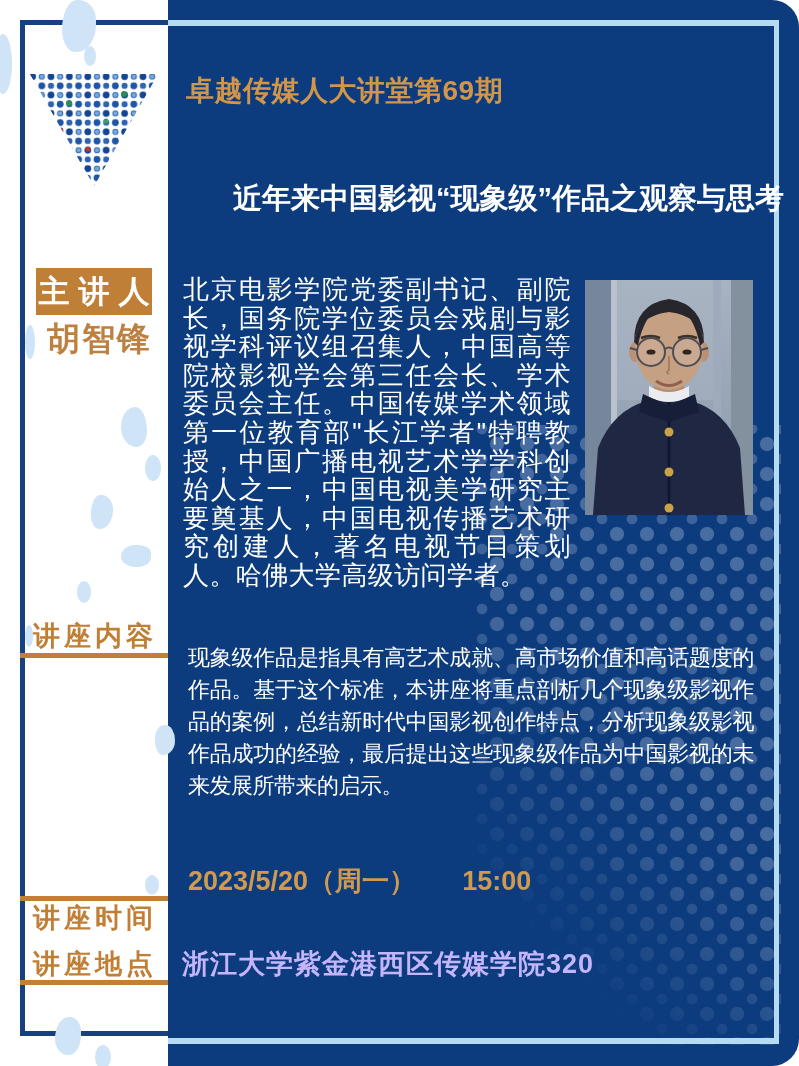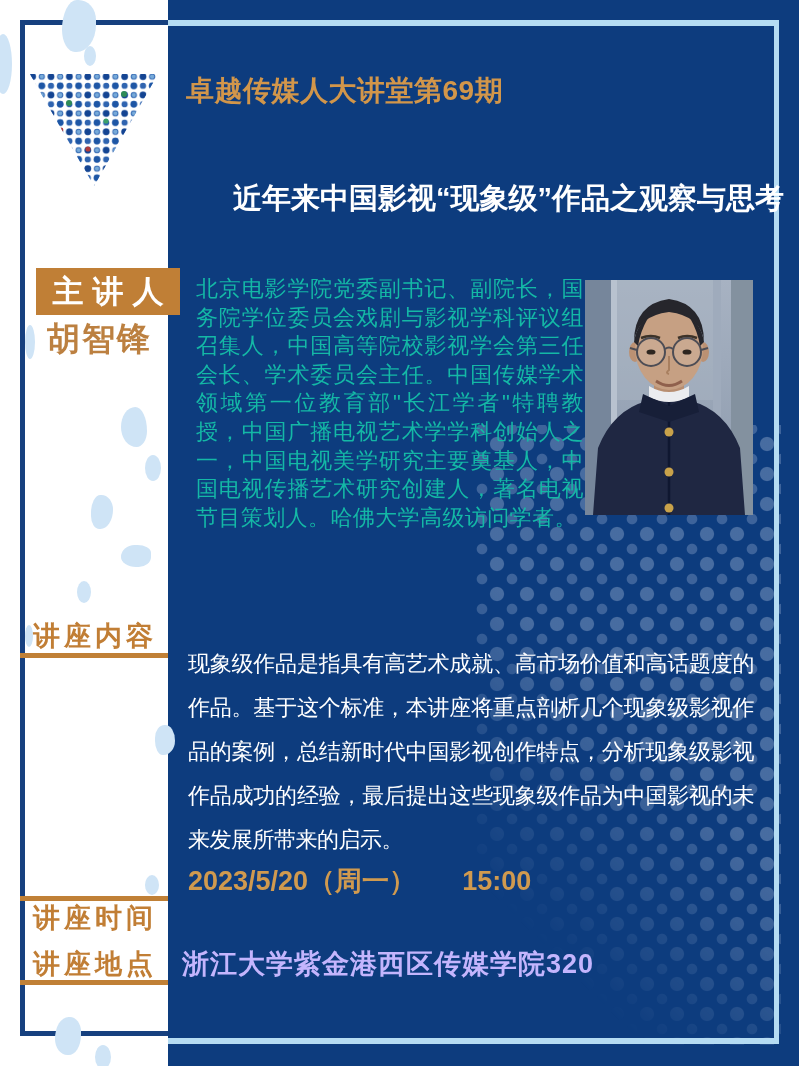--- a/index.html
+++ b/index.html
@@ -1,20 +1,20 @@
 <!DOCTYPE html>
 <html><head>
 <meta charset="utf-8">
 <style>
   * { margin:0; padding:0; box-sizing:border-box; }
   html,body { background:#ffffff; }
   body { font-family:"Liberation Sans","DejaVu Sans",sans-serif; }
   .poster {
     position:relative; width:799px; height:1066px;
-    background:#ffffff; overflow:hidden;
+    background:#ffffff; overflow:hidden;border-radius:27px;
   }
   
   .navy-panel {
     position:absolute; left:168px; top:0; right:0; bottom:0;
     background:#0d3c7e;
   }
   .inset-line {
     position:absolute; left:0; top:20px; right:20px; bottom:22px;
     border-top:6px solid #b5dcf3;
     border-right:5px solid #b5dcf3;
@@ -31,47 +31,47 @@
     background-position:6px 4px, 21px 19px;
     -webkit-mask-image:linear-gradient(225deg, #000 48%, transparent 82%);
             mask-image:linear-gradient(225deg, #000 48%, transparent 82%);
     z-index:1;
   }
   .panel-text { position:absolute; z-index:3; }
   .series-title   { left:18px;  top:72px;  font-size:28px; font-weight:bold; color:#d2964a; letter-spacing:0.5px; }
   .series-subtitle{ left:268px; top:120px; font-size:26px; font-weight:bold; color:#d2964a; letter-spacing:1px; }
   .main-title     { left:17px;  top:179px; font-size:29px; font-weight:bold; color:#ffffff; letter-spacing:0px; white-space:nowrap;margin-left:48px; }
   .bio {
-    left:28px; top:275px; width:388px;
-    font-size:22px; line-height:28.6px; letter-spacing:0.4px;
-    color:#14b8a6; text-align:justify;
+    left:15px; top:275px; width:388px;
+    font-size:26px; line-height:28.6px; letter-spacing:0.4px;
+    color:#ffffff; text-align:justify;
   }
   .content-text {
     left:20px; top:642px; width:566px;
-    font-size:22px; line-height:44px; letter-spacing:-0.5px;
+    font-size:22px; line-height:32px; letter-spacing:-0.5px;
     color:#ffffff; text-align:justify;
   }
   .time-value { left:20px; top:863px; font-size:27px; font-weight:bold; color:#d09a4f; }
   .time-value .clock { margin-left:46px;text-align:right; }
   .loc-value  { left:14px; top:946px; font-size:27px; font-weight:bold; color:#c4b5fd; letter-spacing:1px; }
   
   .photo {
     position:absolute; left:417px; top:280px; width:168px; height:235px;
     z-index:3; overflow:hidden;
   }
   
   .left-column {
     position:absolute; left:20px; top:20px; width:148px; height:1016px;
     background:#ffffff;
     border:5px solid #16407f; border-right:none;
     z-index:4;
   }
   .logo { position:absolute; left:3px; top:47px; }
   .speaker-box {
-    position:absolute; left:11px; top:243px; width:144px; height:47px;
+    position:absolute; left:11px; top:243px; width:116px; height:47px;
     background:#c07f36; display:flex; align-items:center; justify-content:center;
   }
   .speaker-box span {
     color:#ffffff; font-size:31px; font-weight:bold;
     letter-spacing:9px; text-indent:9px; white-space:nowrap;
   }
   .speaker-name {
     position:absolute; left:22px; top:292px;
     font-size:33px; font-weight:bold; color:#bc8040; letter-spacing:2px; white-space:nowrap;
   }

